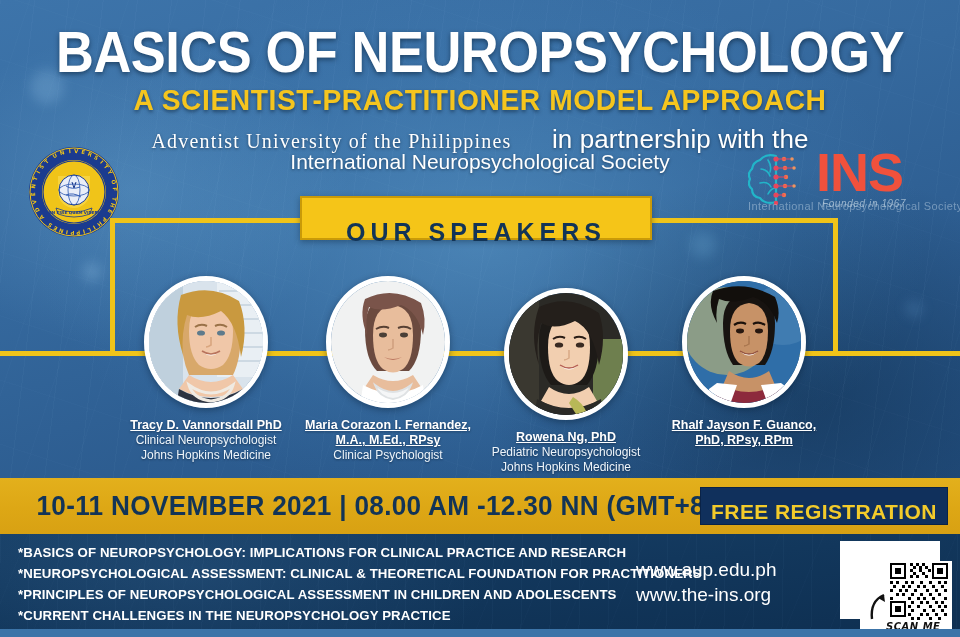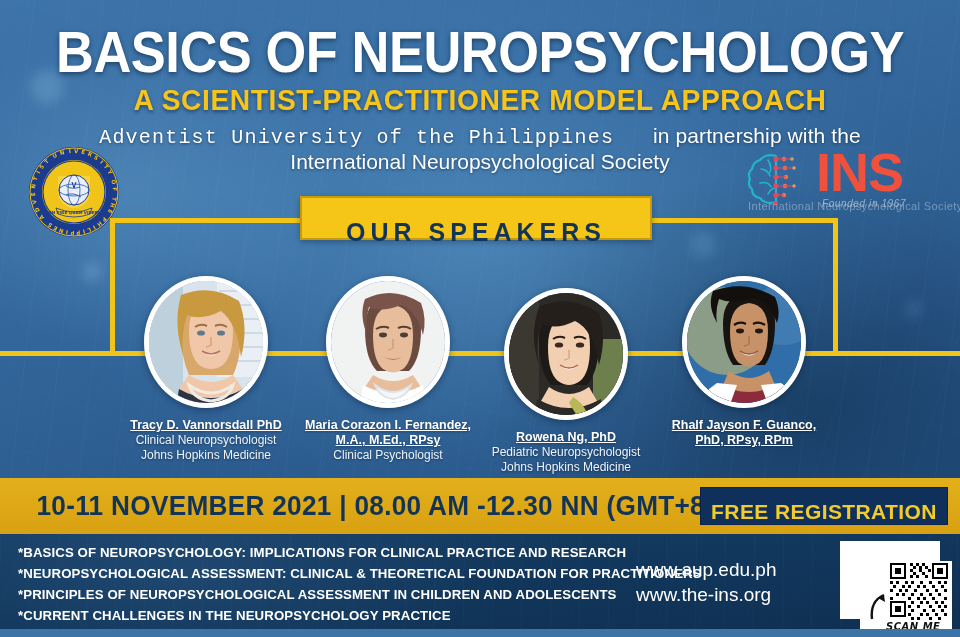--- a/index.html
+++ b/index.html
@@ -59,27 +59,27 @@
     text-shadow: 0 2px 4px rgba(4,24,44,0.5);
     white-space: nowrap;
   }
   .org-line {
     position: absolute; top: 124px; left: 0; width: 960px;
     text-align: center; color: #ffffff;
     text-shadow: 0 1px 3px rgba(4,24,44,0.55);
     white-space: nowrap;
   }
   .org-line .uni {
-    font-family: Liberation Mono, monospace;
+    font-family: Liberation Serif, serif;
     font-size: 20px; font-weight: 400; letter-spacing: 1.2px;
     vertical-align: baseline;
   }
   .org-line .partner {
     font-family: "Liberation Sans Narrow", "Liberation Sans", sans-serif;
-    font-size: 21px; font-weight: 400; letter-spacing: .1px; margin-left: 33px;
+    font-size: 26px; font-weight: 400; letter-spacing: .1px; margin-left: 33px;
   }
   .org-line2 {
     position: absolute; top: 150px; left: 0; width: 960px;
     text-align: center;
     font-family: "Liberation Sans Narrow", "Liberation Sans", sans-serif;
     font-size: 21px; color: #ffffff;
     text-shadow: 0 1px 3px rgba(4,24,44,0.55);
   }
 
   

